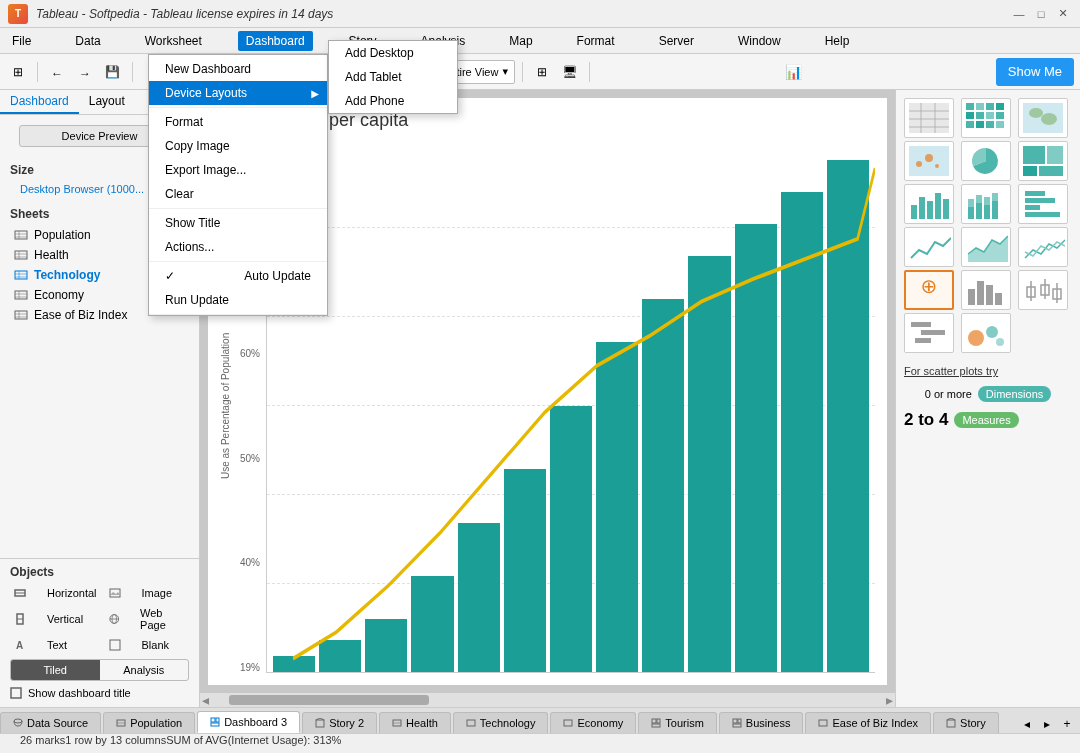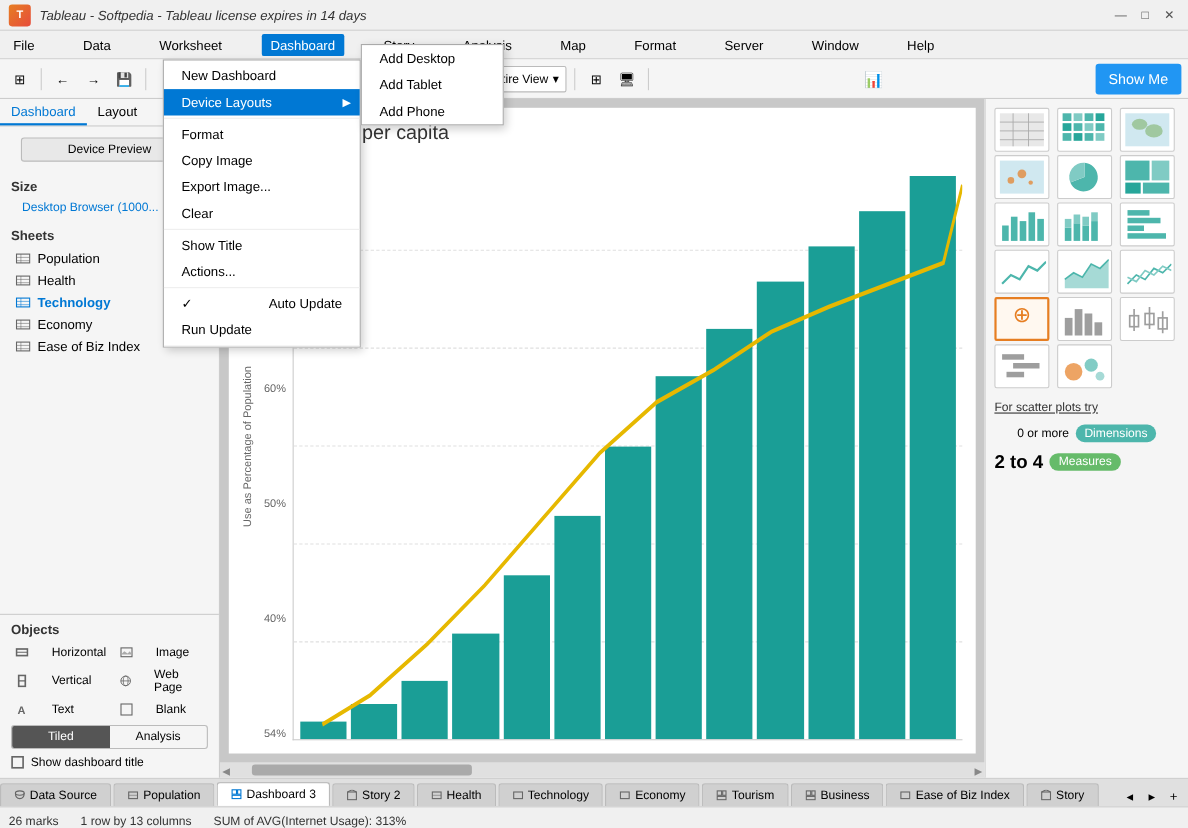--- a/index.html
+++ b/index.html
@@ -69,21 +69,21 @@
     .scatter-info { font-size: 11px; color: #333; padding: 4px 0; text-decoration: underline; }
     .dimension-badge { background: #4db6ac; color: white; padding: 2px 8px; border-radius: 10px; font-size: 11px; display: inline-block; margin: 2px 0; }
     .measures-badge { background: #66bb6a; color: white; padding: 2px 8px; border-radius: 10px; font-size: 11px; display: inline-block; margin: 2px 0; }
 
     
     #tab-bar { height: 26px; background: #e0e0e0; display: flex; align-items: flex-end; border-top: 1px solid #ccc; overflow: hidden; }
     .tab { padding: 4px 12px; font-size: 11px; cursor: pointer; background: #d0d0d0; border: 1px solid #bbb; border-bottom: none; border-radius: 3px 3px 0 0; margin-right: 2px; display: flex; align-items: center; gap: 4px; white-space: nowrap; }
     .tab.active { background: white; border-bottom: 1px solid white; z-index: 1; }
 
     
-    #status-bar { height: 20px; background: #f0f0f0; border-top: 1px solid #ccc; display: flex; align-items: flex-end; padding: 0 8px; gap: 20px; font-size: 11px; color: #333; }
+    #status-bar { height: 20px; background: #f0f0f0; border-top: 1px solid #ccc; display: flex; align-items: flex-start; padding: 0 20px; font-size: 11px; color: #333; }
 
     
     #dashboard-menu { position: absolute; top: 54px; left: 148px; background: white; border: 1px solid #aaa; box-shadow: 3px 3px 8px rgba(0,0,0,0.2); z-index: 1000; min-width: 180px; }
     .menu-section { border-bottom: 1px solid #eee; padding: 2px 0; }
     .dd-item { padding: 5px 16px; font-size: 12px; cursor: pointer; display: flex; align-items: center; justify-content: space-between; }
     .dd-item.checked::before { content: '✓'; margin-right: 6px; }
     .dd-item .arrow { font-size: 10px; }
     .dd-item.has-sub { padding-right: 8px; }
 
     
@@ -296,21 +296,21 @@
         <div class="chart-body">
           <div class="y-axis-label">Use as Percentage of Population</div>
           <div style="display:flex;flex:1;flex-direction:column;justify-content:center;">
             <div style="display:flex;flex:1;">
               <div class="y-ticks">
                 <span>80%</span>
                 <span>70%</span>
                 <span>60%</span>
                 <span>50%</span>
                 <span>40%</span>
-                <span>54%</span>
+                <span>19%</span>
               </div>
               <div style="flex:1;position:relative;border-left:1px solid #ccc;border-bottom:1px solid #ccc;overflow:hidden;">
 
                 <div class="grid-line" style="bottom:16.6%;"></div>
                 <div class="grid-line" style="bottom:33.3%;"></div>
                 <div class="grid-line" style="bottom:50%;"></div>
                 <div class="grid-line" style="bottom:66.6%;"></div>
                 <div class="grid-line" style="bottom:83.3%;"></div>
 
                 <div style="display:flex;align-items:flex-end;height:100%;gap:4px;padding:0 6px;">

